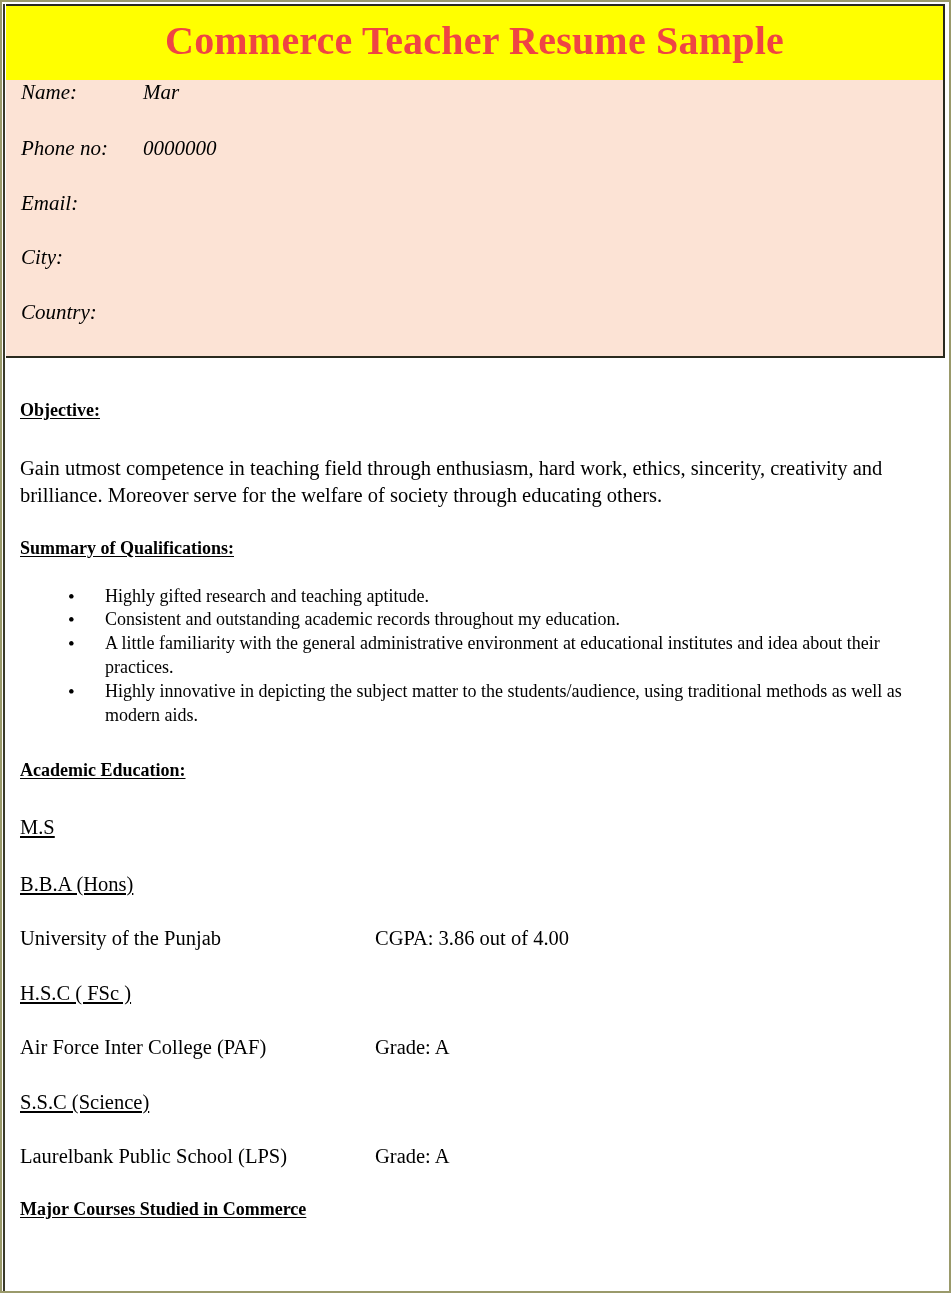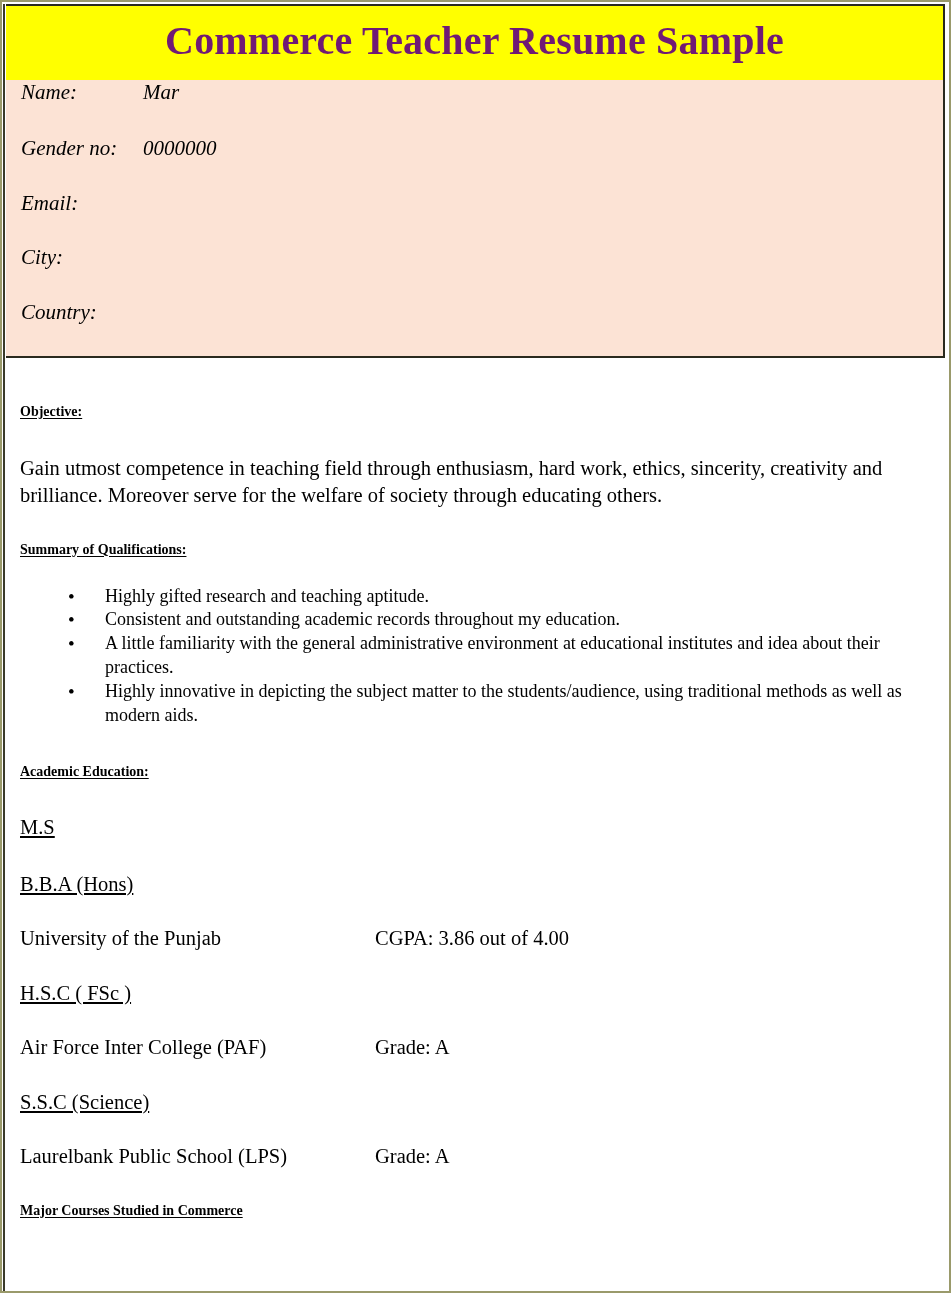--- a/index.html
+++ b/index.html
@@ -50,21 +50,21 @@
     box-sizing: border-box;
     display: flex;
     align-items: center;
     justify-content: center;
   }
   .title-text {
     font-family: "Liberation Serif", "DejaVu Serif", serif;
     font-weight: bold;
     font-size: 40px;
     line-height: 1;
-    color: #701a75;
+    color: #ef4444;
     letter-spacing: 0.2px;
     white-space: nowrap;
   }
 
   .info-rows {
     padding: 0 0 0 0;
   }
   .info-row {
     display: flex;
     align-items: baseline;
@@ -84,21 +84,21 @@
     white-space: nowrap;
   }
 
   
   .content {
     padding: 0 14px 0 15px;
     font-size: 20.5px;
   }
   .sec-head {
     font-weight: bold;
-    font-size: 14px;
+    font-size: 18px;
     text-decoration: underline;
     text-underline-offset: 2px;
     display: inline-block;
     white-space: nowrap;
   }
   .sec-head-wrap { padding-top: 0; }
 
   .para {
     font-size: 20.5px;
     line-height: 1.33;
@@ -155,21 +155,21 @@
       </div>
 
       <div class="info-rows">
 
         <div class="info-row">
           <span class="info-label">Name:</span>
           <span class="info-value">Mar</span>
         </div>
 
         <div class="info-row">
-          <span class="info-label">Gender no:</span>
+          <span class="info-label">Phone no:</span>
           <span class="info-value">0000000</span>
         </div>
 
         <div class="info-row">
           <span class="info-label">Email:</span>
           <span class="info-value"></span>
         </div>
 
 
         <div class="info-row">

